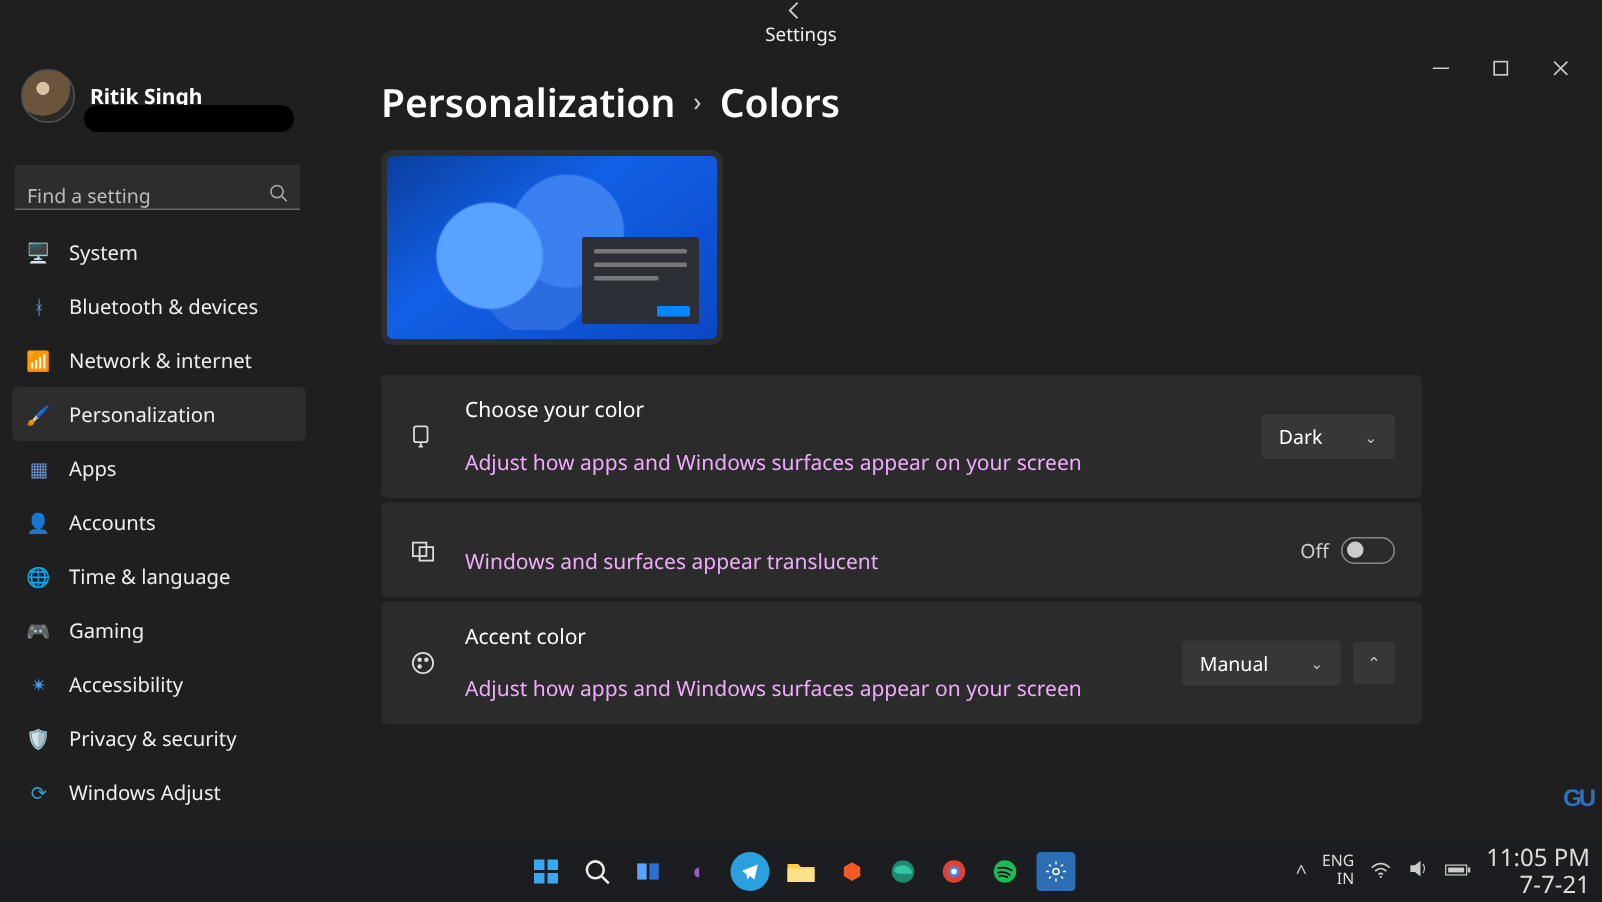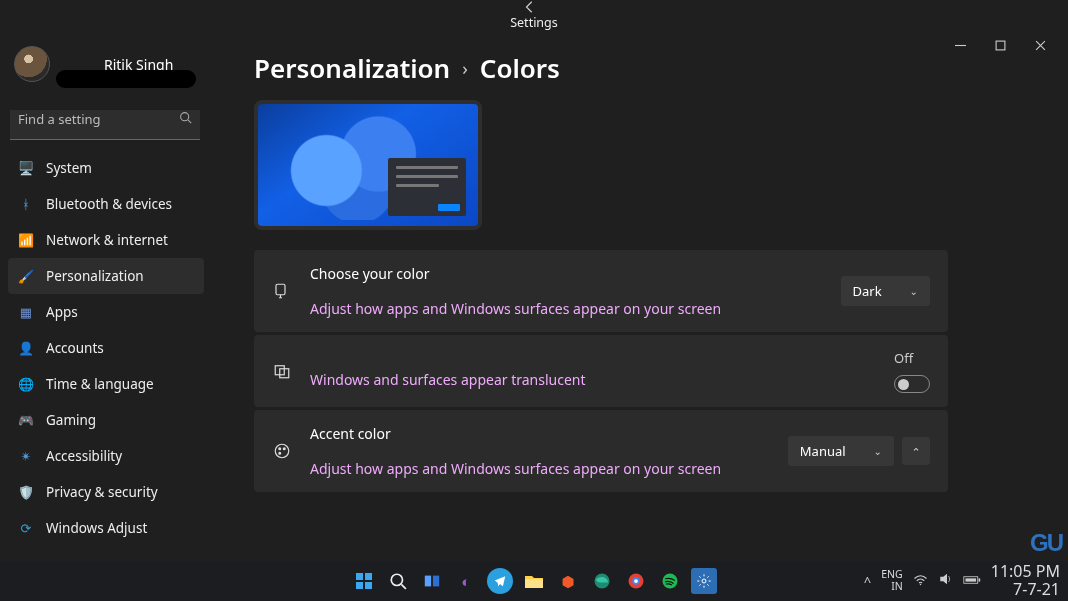--- a/index.html
+++ b/index.html
@@ -63,38 +63,37 @@
     position: relative;
   }
   .avatar {
     width: 36px; height: 36px;
     border-radius: 50%;
     background: radial-gradient(circle at 40% 35%, #d7c2a5 0 14%, #6a543d 15% 60%, #2a2a2a 61%);
     border: 1px solid #555;
   }
   .profile .name {
     font-size: 14px;
-    font-weight: 400;
-    margin-left: 44px;
+    font-weight: 700;
   }
   .redact {
     position:absolute;
     background:#000;
     border-radius:12px;
     left:48px; top:30px;
     width:140px; height:18px;
   }
 
   .search-box {
     margin: 18px 4px 10px 2px;
     height: 30px;
     background: #2d2d2d;
     border-bottom: 1px solid #666;
     display: flex;
-    align-items: flex-start;
+    align-items: flex-end;
     padding: 0 8px;
     color: #bbb;
     font-size: 13px;
   }
   .search-box span:first-child { flex: 1; }
   .search-icon { font-size: 13px; color:#aaa;}
 
   .nav { margin-top: 10px; }
   .nav-item {
     display: flex;
@@ -192,21 +191,21 @@
   .dropdown {
     background:#373737;
     padding:6px 12px;
     border-radius:3px;
     display:flex; align-items:center; gap:28px;
     font-size:13px;
     cursor:pointer;
     min-width:78px;
   }
   .dropdown .chev{font-size:10px;color:#ccc;}
-  .toggle-wrap{display:flex;align-items:flex-start;gap:8px;font-size:13px;color:#ccc;flex-direction:column;}
+  .toggle-wrap{display:flex;align-items:flex-end;gap:8px;font-size:13px;color:#ccc;}
   .toggle{
     width:36px;height:18px;border:1px solid #888;border-radius:10px;position:relative;
   }
   .toggle::after{content:"";position:absolute;left:3px;top:2.5px;width:11px;height:11px;background:#ccc;border-radius:50%;}
 
   .expander{
     width:28px;height:28px;border-radius:3px;
     display:flex;align-items:center;justify-content:center;
     color:#ccc;font-size:11px;cursor:pointer;background:#373737;
   }
@@ -230,23 +229,23 @@
   .task-center{position:absolute;left:50%;transform:translateX(-50%);display:flex;gap:8px;}
   .tb-icon{width:26px;height:26px;border-radius:3px;display:flex;align-items:center;justify-content:center;font-size:15px;cursor:pointer;}
   .tray{
     margin-left:auto;display:flex;align-items:center;gap:10px;padding-right:8px;
     font-size:11px;color:#ddd;
   }
   .tray .tray-ic{font-size:13px;color:#ccc;}
   .tray .lang{line-height:1.1;text-align:right;font-size:10.5px;}
   .tray .clock{line-height:1.1;text-align:right;font-size:16px;}
   .watermark{
-    position:absolute; right:6px; bottom:44px;
+    position:absolute; right:6px; bottom:59px;
     font-family: Arial, sans-serif; font-weight:700;
-    font-size:24px; color:#2f7bd1; letter-spacing:-2px;
+    font-size:16px; color:#2f7bd1; letter-spacing:-2px;
     opacity:.9;
   }
 </style>
 </head>
 <body>
 
 <div class="titlebar">
   <div class="back-btn">
     <svg width="14" height="14" viewBox="0 0 16 16">
         <path d="M10 2 4 8l6 6" stroke="#ccc" stroke-width="1.4" fill="none"></path>

